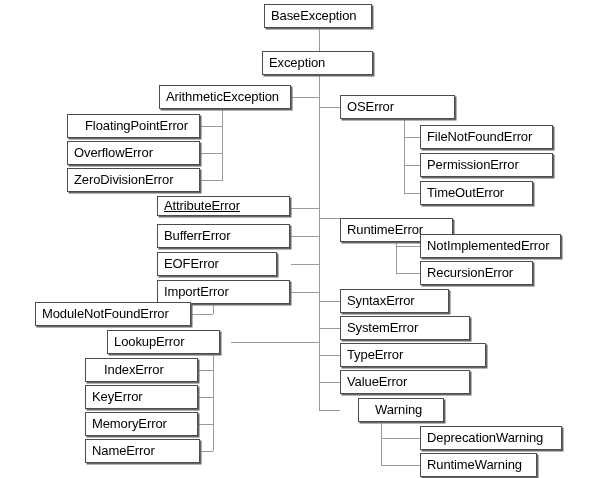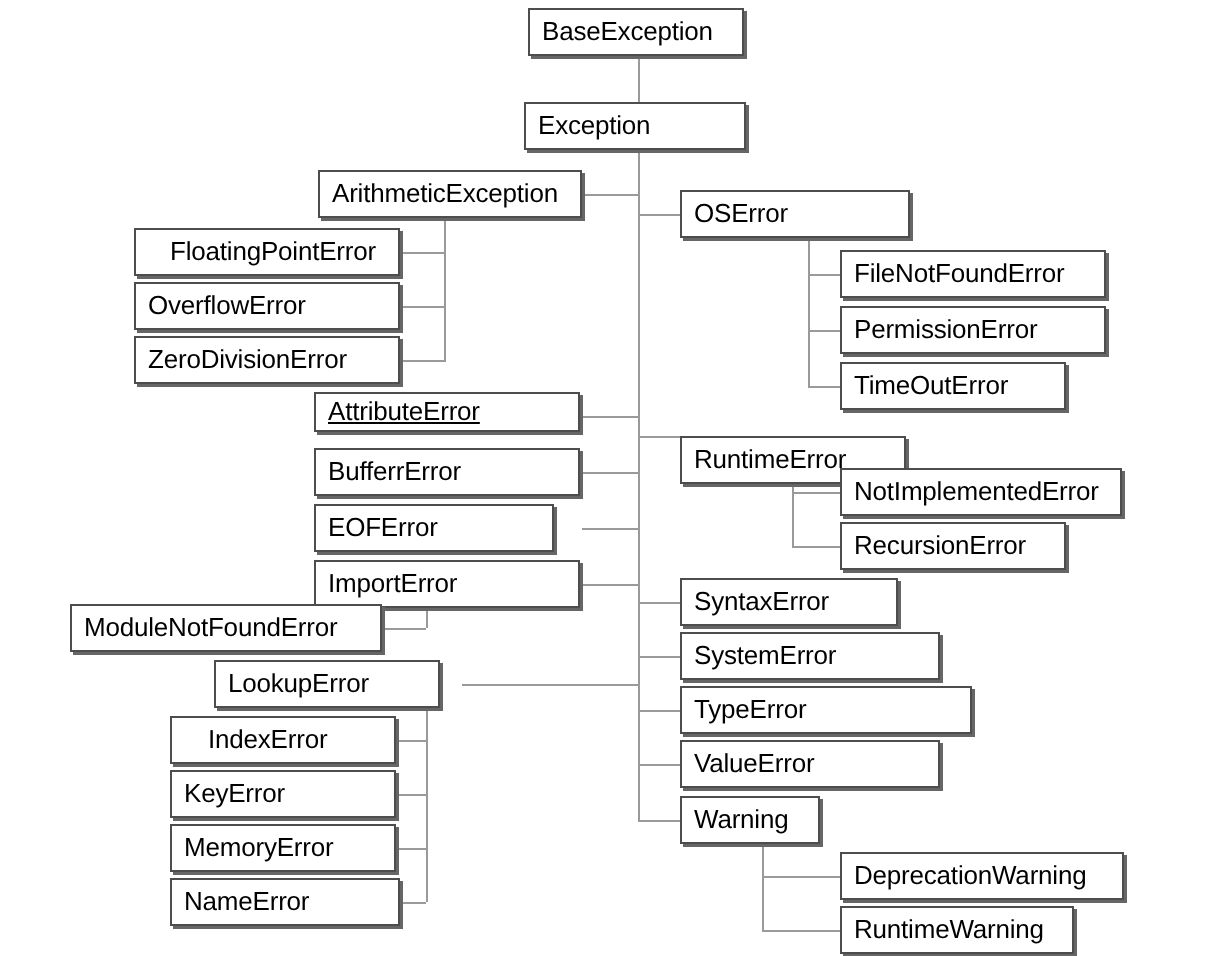--- a/index.html
+++ b/index.html
@@ -193,21 +193,21 @@
       </div>
       <div class="node" style="left: 340px; top: 316px; width: 130px; height: 24px;">
         <span class="label">SystemError</span>
       </div>
       <div class="node" style="left: 340px; top: 343px; width: 146px; height: 24px;">
         <span class="label">TypeError</span>
       </div>
       <div class="node" style="left: 340px; top: 370px; width: 130px; height: 24px;">
         <span class="label">ValueError</span>
       </div>
-      <div class="node" style="left: 340px; top: 398px; width: 70px; height: 24px;">
+      <div class="node" style="left: 358px; top: 398px; width: 86px; height: 24px; padding-left: 10px;">
         <span class="label">Warning</span>
       </div>
       <div class="node" style="left: 420px; top: 426px; width: 142px; height: 24px;">
         <span class="label">DeprecationWarning</span>
       </div>
       <div class="node" style="left: 420px; top: 453px; width: 117px; height: 24px;">
         <span class="label">RuntimeWarning</span>
       </div>
     </div>
 </div>

